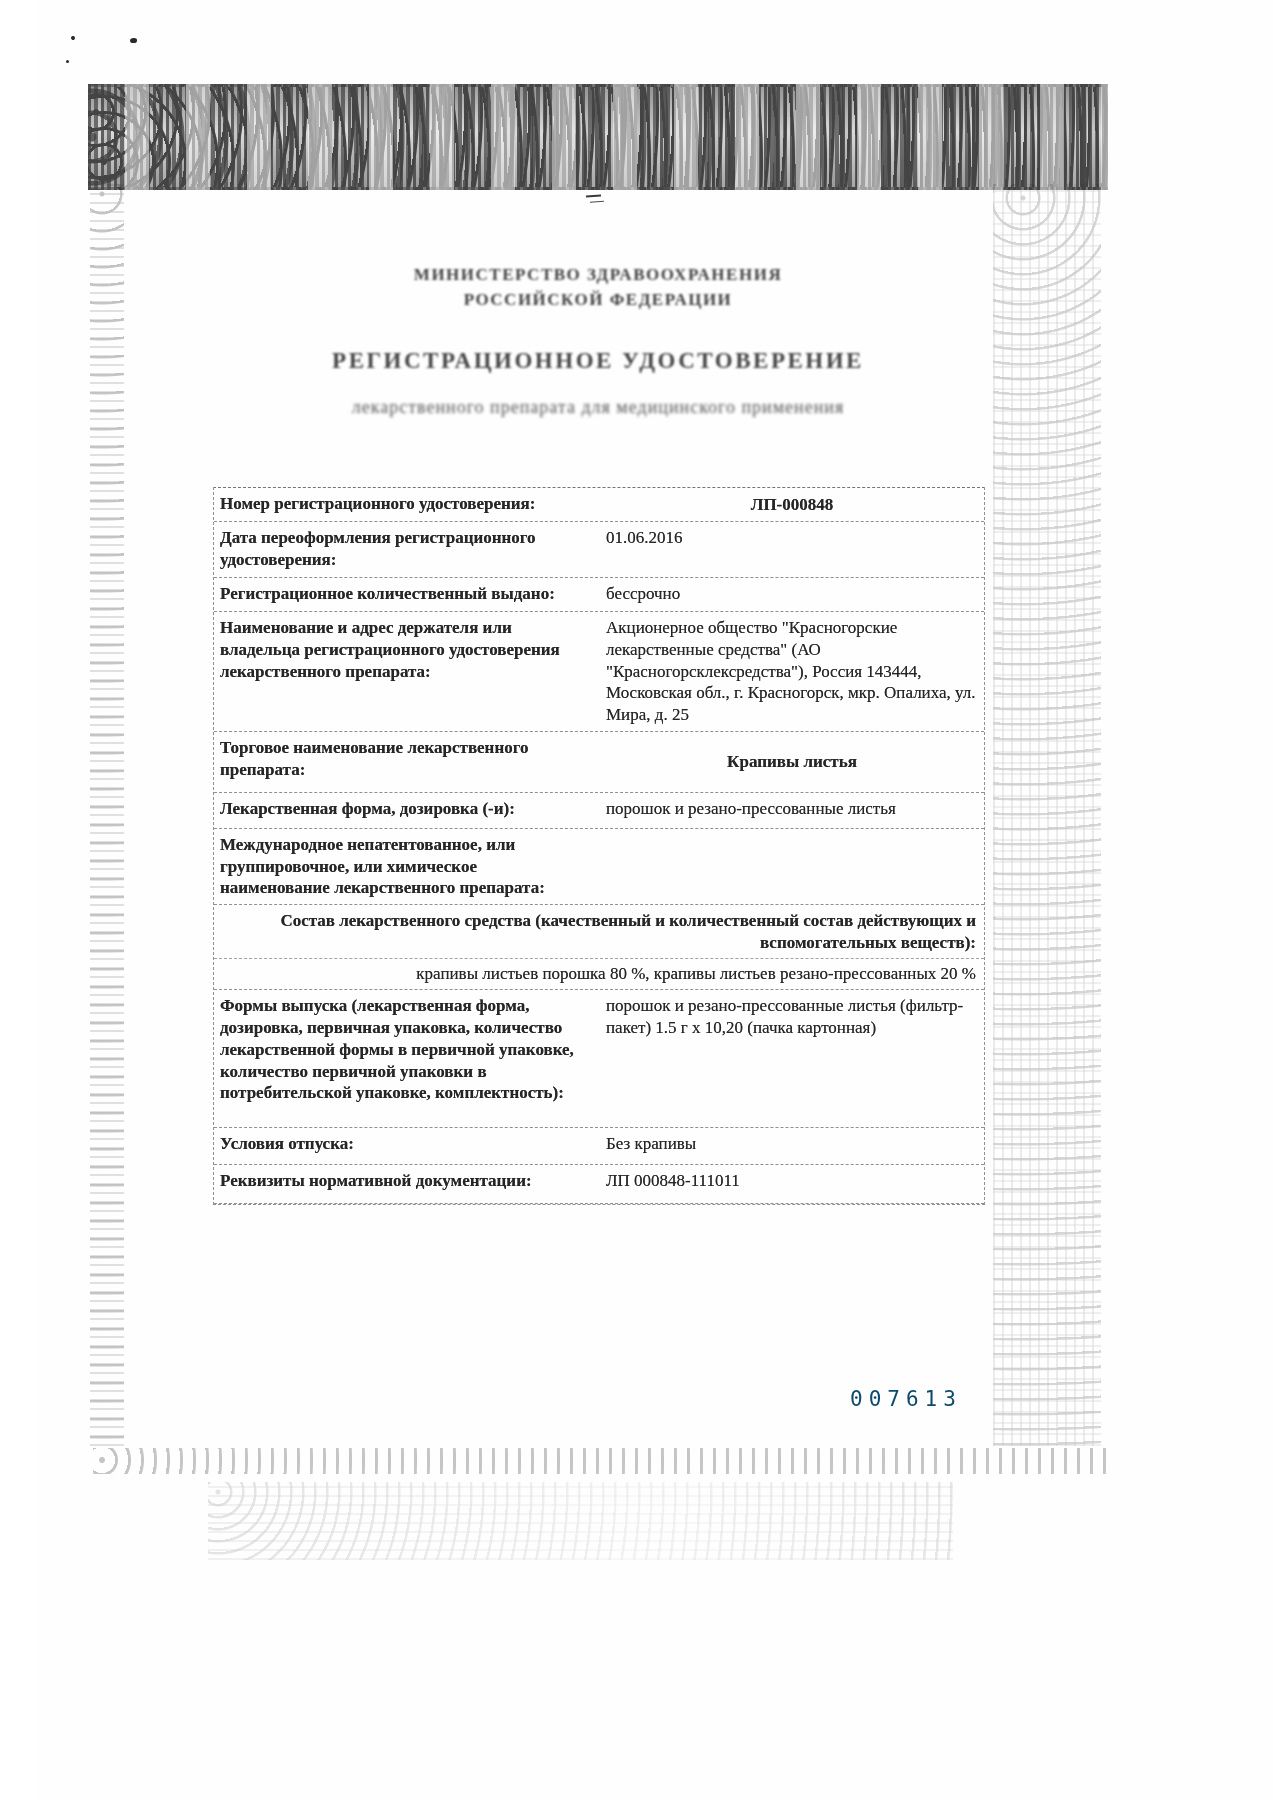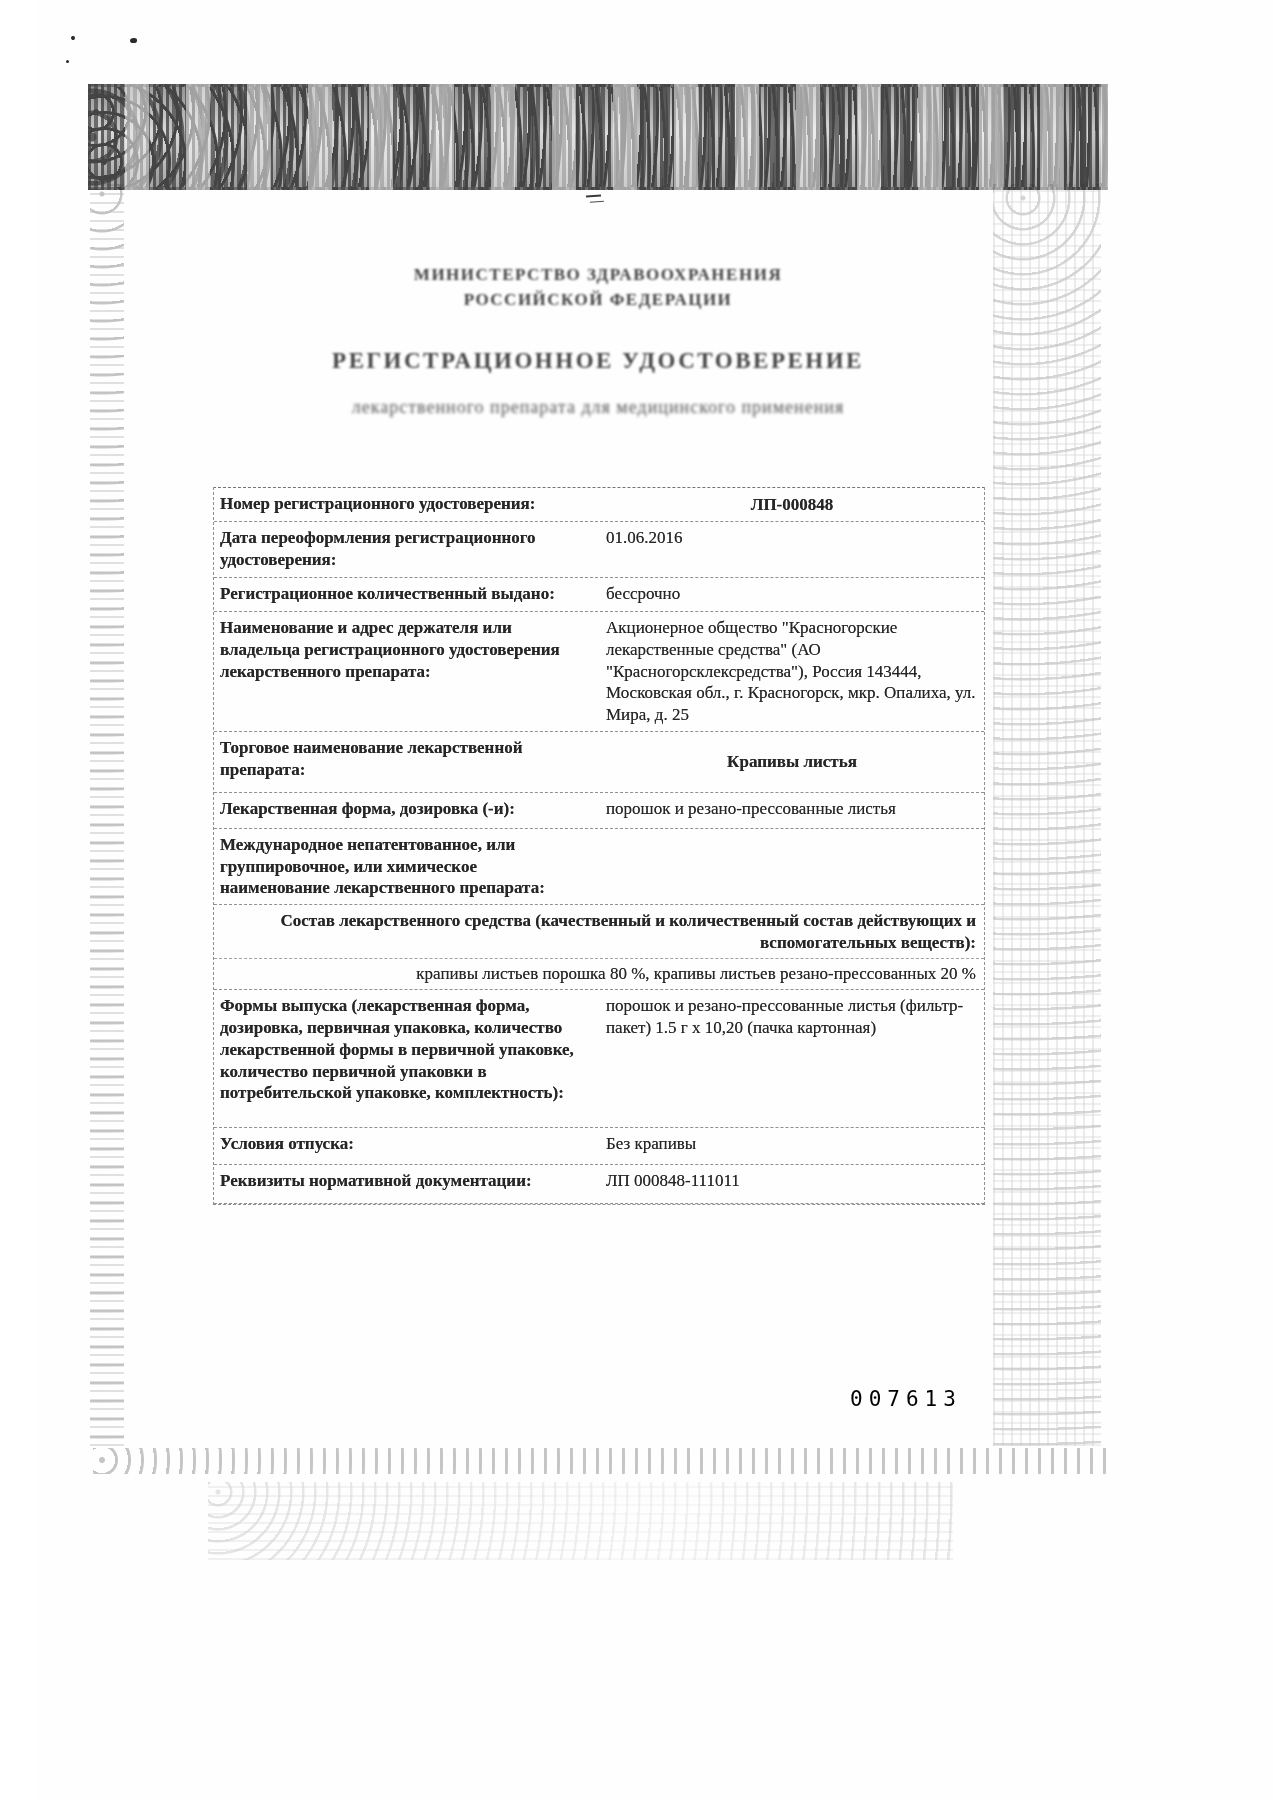--- a/index.html
+++ b/index.html
@@ -122,21 +122,21 @@
   .value-full{padding:4px 8px 5px 6px;text-align:right;}
 
   .r1{min-height:34px}.r2{min-height:35px}.r3{min-height:56px}.r4{min-height:34px}
   .r5{min-height:111px}.r6{min-height:61px}.r7{min-height:72px}.r8{min-height:36px}
   .r9{min-height:76px}.r10{min-height:138px}.r11{min-height:37px}.r12{min-height:39px}
 
   
   .stamp-number{
     position:absolute;left:812px;top:1387px;
     font-family:"DejaVu Sans Mono", monospace;
-    font-size:21px;letter-spacing:6px;color:#000000;
+    font-size:21px;letter-spacing:6px;color:#0c4a6e;
     filter:blur(0.45px);
   }
 </style>
 </head>
 <body>
 
 <div class="page">
 
   <div class="ornament ornament-top"></div>
   <div class="ornament ornament-left"></div>
@@ -173,21 +173,21 @@
       <div class="cell-label">Регистрационное количественный выдано:</div>
       <div class="cell-value">бессрочно</div>
     </div>
 
     <div class="row r5">
       <div class="cell-label">Наименование и адрес держателя или владельца регистрационного удостоверения лекарственного препарата:</div>
       <div class="cell-value">Акционерное общество "Красногорские лекарственные средства" (АО "Красногорсклексредства"), Россия 143444, Московская обл., г. Красногорск, мкр. Опалиха, ул. Мира, д. 25</div>
     </div>
 
     <div class="row r6">
-      <div class="cell-label">Торговое наименование лекарственной препарата:</div>
+      <div class="cell-label">Торговое наименование лекарственного препарата:</div>
       <div class="cell-value v-center-bold">Крапивы листья</div>
     </div>
 
     <div class="row r8">
       <div class="cell-label">Лекарственная форма, дозировка (-и):</div>
       <div class="cell-value">порошок и резано-прессованные листья</div>
     </div>
 
     <div class="row r7">
       <div class="cell-label">Международное непатентованное, или группировочное, или химическое наименование лекарственного препарата:</div>

